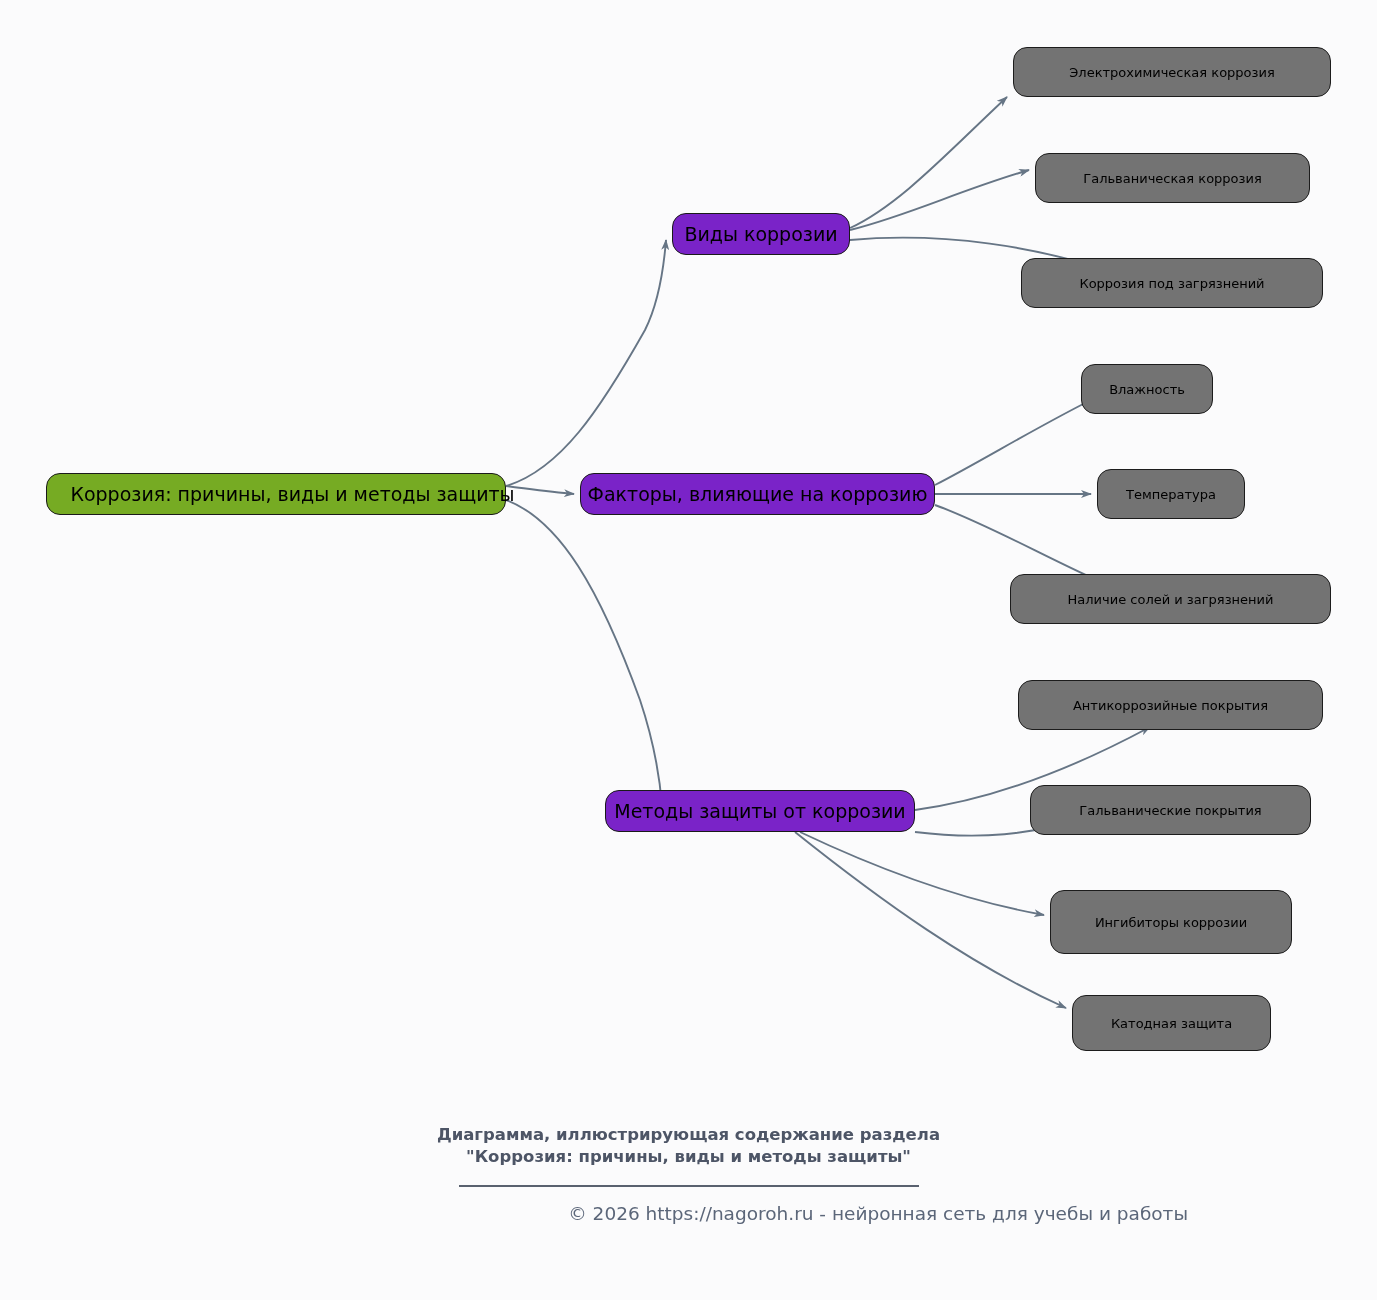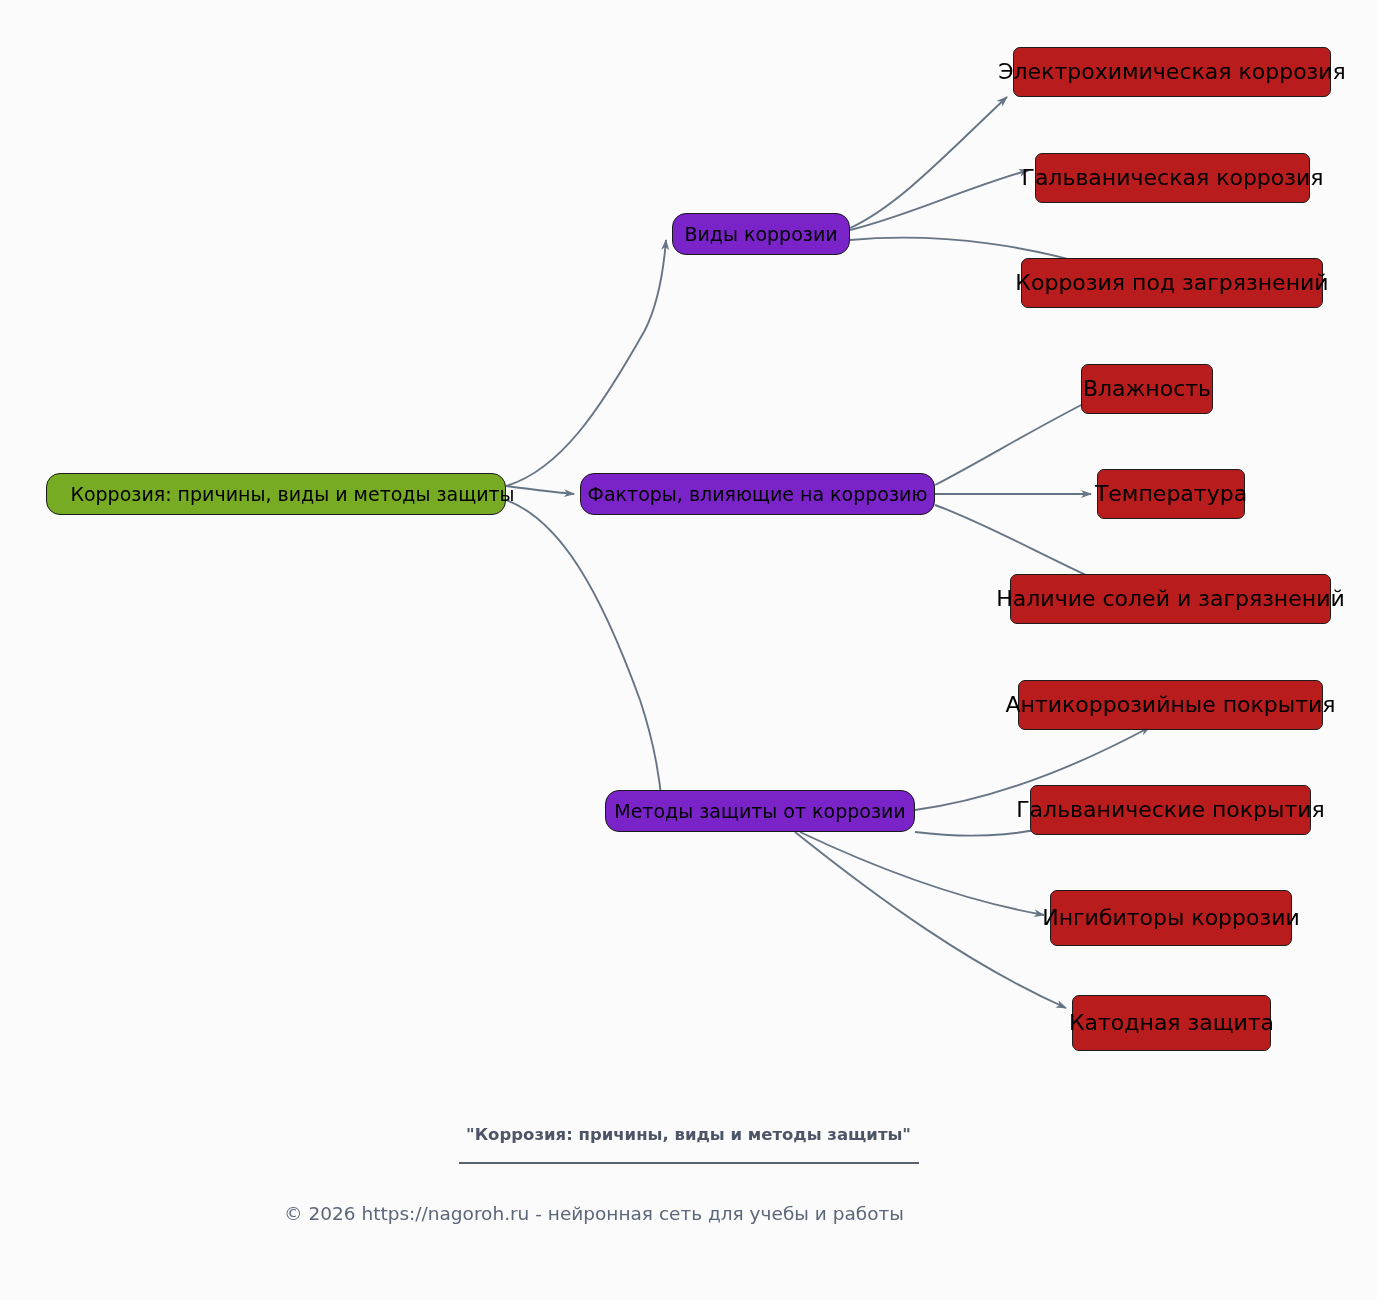--- a/index.html
+++ b/index.html
@@ -55,25 +55,25 @@
 
   .node-branch {
     background: #7a23c8;
     border: 1.6px solid #1a1a1a;
     border-radius: 14px;
     color: #000000;
     font-size: 19px;
   }
 
   .node-leaf {
-    background: #b91c1c;
+    background: #737373;
     border: 1.6px solid #1c1c1c;
-    border-radius: 7px;
+    border-radius: 14px;
     color: #000000;
-    font-size: 22px;
+    font-size: 13px;
   }
 
   #caption-block {
     position: absolute;
     left: 0;
     width: 1377px;
     top: 1124px;
     text-align: center;
   }
   .caption-line {
@@ -87,21 +87,21 @@
     width: 460px;
     height: 0;
     margin: 16px auto 0 auto;
     border-top: 2px solid #59616f;
   }
   #footer-text {
     position: absolute;
     left: 0;
     width: 1188px;
     top: 1203px;
-    text-align: center;
+    text-align: right;
     font-family: "DejaVu Sans", sans-serif;
     font-size: 18.5px;
     color: #5b6679;
   }
 </style>
 </head>
 <body style="background: rgb(251, 251, 252);">
 
 <div id="diagram-canvas">
 
@@ -158,28 +158,29 @@
       </div>
       <div class="node node-branch" style="left: 605px; top: 790px; width: 310px; height: 42px; background: rgb(122, 35, 200);">
         <span>Методы защиты от коррозии</span>
       </div>
       <div class="node node-leaf" style="left: 1018px; top: 680px; width: 305px; height: 50px;">
         <span>Антикоррозийные покрытия</span>
       </div>
       <div class="node node-leaf" style="left: 1030px; top: 785px; width: 281px; height: 50px;">
         <span>Гальванические покрытия</span>
       </div>
-      <div class="node node-leaf" style="left: 1050px; top: 890px; width: 242px; height: 56px;">
+      <div class="node node-leaf" style="left: 1050px; top: 890px; width: 242px; height: 64px;">
         <span>Ингибиторы коррозии</span>
       </div>
       <div class="node node-leaf" style="left: 1072px; top: 995px; width: 199px; height: 56px;">
         <span>Катодная защита</span>
       </div>
     </div>
 
 </div>
 
 <div id="caption-block">
+  <div class="caption-line">Диаграмма, иллюстрирующая содержание раздела</div>
   <div class="caption-line">"Коррозия: причины, виды и методы защиты"</div>
   <div id="caption-rule"></div>
 </div>
 
 <div id="footer-text">© 2026 https://nagoroh.ru - нейронная сеть для учебы и работы</div>
 
 </body></html>

